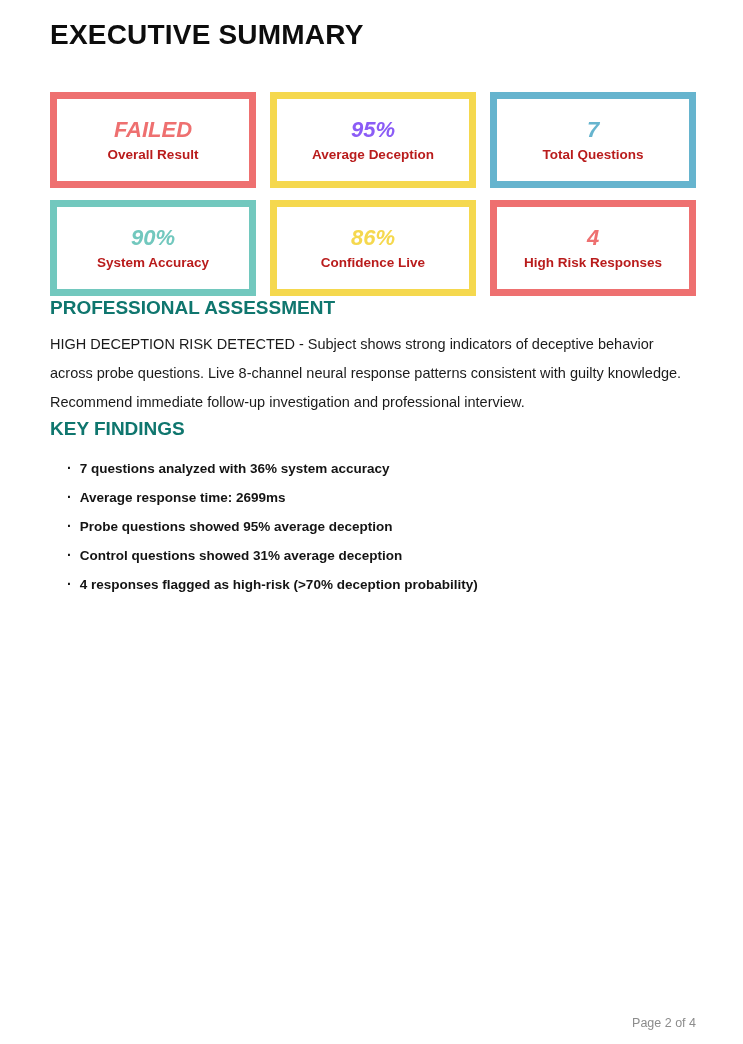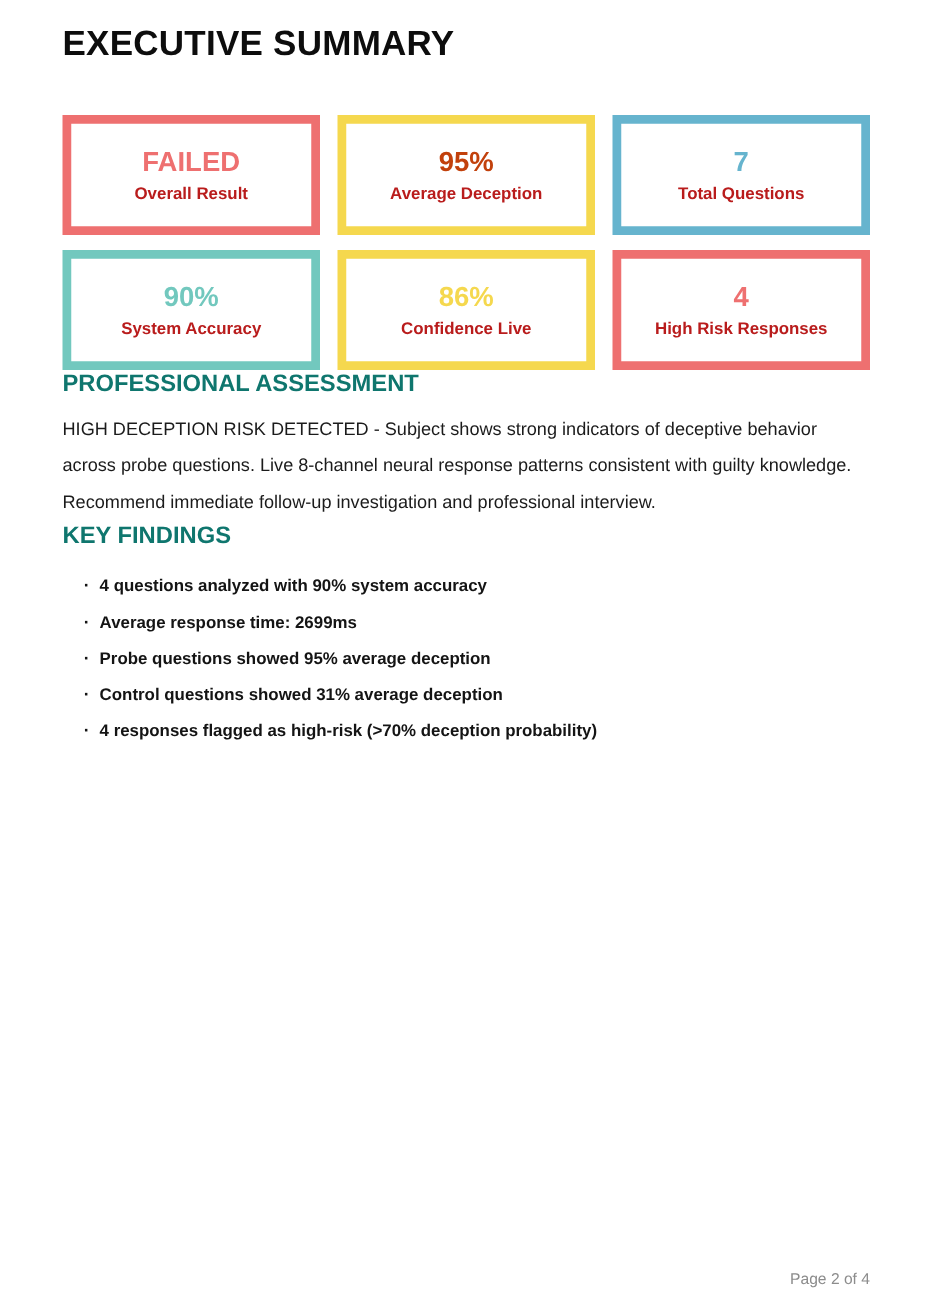--- a/index.html
+++ b/index.html
@@ -46,20 +46,21 @@
     flex-direction: column;
     align-items: center;
     justify-content: center;
     gap: 7px;
     text-align: center;
   }
   .card-value {
     font-size: 22px;
     font-weight: bold;
     line-height: 1;
+    font-style: italic;
   }
   .card-label {
     font-size: 13.5px;
     font-weight: bold;
     color: #b91c1c;
     line-height: 1;
   }
   h2.section-heading {
     margin: 0;
     font-size: 19px;
@@ -111,21 +112,21 @@
   <h1 class="page-title">EXECUTIVE SUMMARY</h1>
 
   <div class="cards">
 
     <div class="card" style="border-color: rgb(238, 112, 112);">
       <div class="card-value" style="color: rgb(238, 112, 112);">FAILED</div>
       <div class="card-label">Overall Result</div>
     </div>
 
     <div class="card" style="border-color: rgb(245, 216, 78);">
-      <div class="card-value" style="color: #c2410c;">95%</div>
+      <div class="card-value" style="color: #8b5cf6;">95%</div>
       <div class="card-label">Average Deception</div>
     </div>
 
     <div class="card" style="border-color: rgb(102, 180, 206);">
       <div class="card-value" style="color: rgb(102, 180, 206);">7</div>
       <div class="card-label">Total Questions</div>
     </div>
 
     <div class="card" style="border-color: rgb(114, 200, 190);">
       <div class="card-value" style="color: rgb(114, 200, 190);">90%</div>
@@ -144,21 +145,21 @@
 
   </div>
 
   <h2 class="section-heading assessment-heading">PROFESSIONAL ASSESSMENT</h2>
   <p class="assessment-body">HIGH DECEPTION RISK DETECTED - Subject shows strong indicators of deceptive behavior across probe questions. Live 8-channel neural response patterns consistent with guilty knowledge. Recommend immediate follow-up investigation and professional interview.</p>
 
   <h2 class="section-heading findings-heading">KEY FINDINGS</h2>
   <ul class="findings-list">
     <li class="finding-item">
       <span class="bullet-dot">·</span>
-      <span>4 questions analyzed with 90% system accuracy</span>
+      <span>7 questions analyzed with 36% system accuracy</span>
     </li>
     <li class="finding-item">
       <span class="bullet-dot">·</span>
       <span>Average response time: 2699ms</span>
     </li>
     <li class="finding-item">
       <span class="bullet-dot">·</span>
       <span>Probe questions showed 95% average deception</span>
     </li>
     <li class="finding-item">

